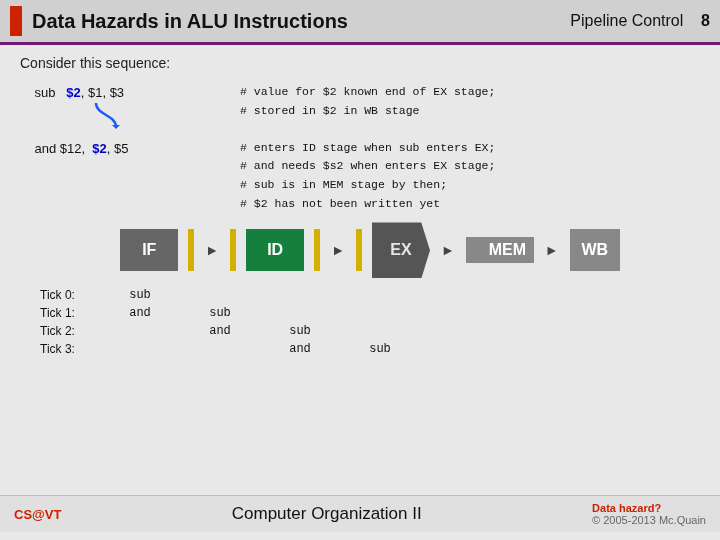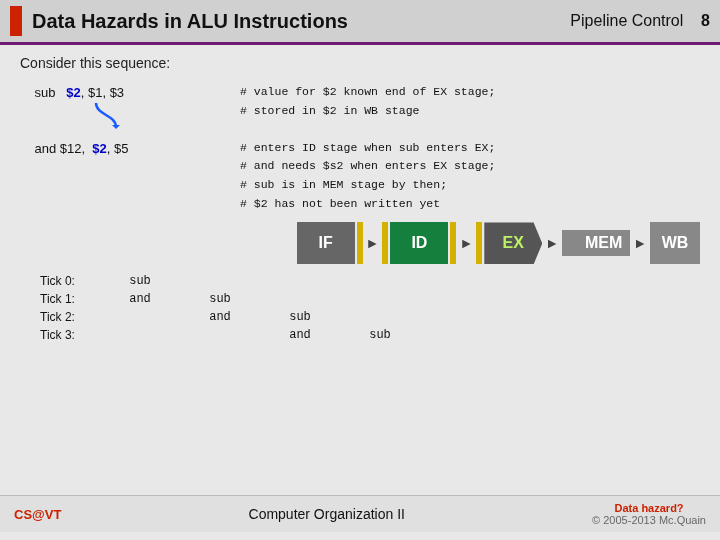--- a/index.html
+++ b/index.html
@@ -67,22 +67,23 @@
 
     .code-highlight {
       color: #0000cc;
       font-weight: bold;
     }
 
     
     .pipeline-area {
       display: flex;
       align-items: center;
-      justify-content: flex-end;
+      justify-content: center;
       margin: 8px 0 8px 20px;
+      gap: 8px;
     }
 
     .pipe-stage {
       display: flex;
       align-items: center;
       justify-content: center;
       font-size: 16px;
       font-weight: bold;
       color: #111;
     }
@@ -94,23 +95,23 @@
       height: 42px;
     }
     .stage-id {
       background: #15803d;
       color: white;
       width: 58px;
       height: 42px;
     }
     .stage-ex {
       background: #555;
-      color: #bef264;
+      color: #e5e5e5;
       width: 58px;
-      height: 42px;
+      height: 56px;
       
       clip-path: polygon(0% 0%, 85% 0%, 100% 50%, 85% 100%, 0% 100%);
     }
     .stage-mem {
       background: #888;
       color: white;
       width: 68px;
       height: 26px;
       padding-left: 15px;
     }
@@ -178,28 +179,28 @@
 
     .footer-left {
       font-size: 13px;
       color: #cc2200;
       font-weight: bold;
     }
 
     .footer-center {
       flex: 1;
       text-align: center;
-      font-size: 14px;
+      font-size: 17px;
       color: #111;
     }
 
     .footer-right {
       font-size: 11px;
       color: #cc2200;
-      text-align: center;
+      text-align: left;
     }
     .footer-right .hazard-label {
       font-weight: bold;
       color: #cc2200;
     }
     .footer-right .copyright {
       color: #666;
       display: block;
     }
 

